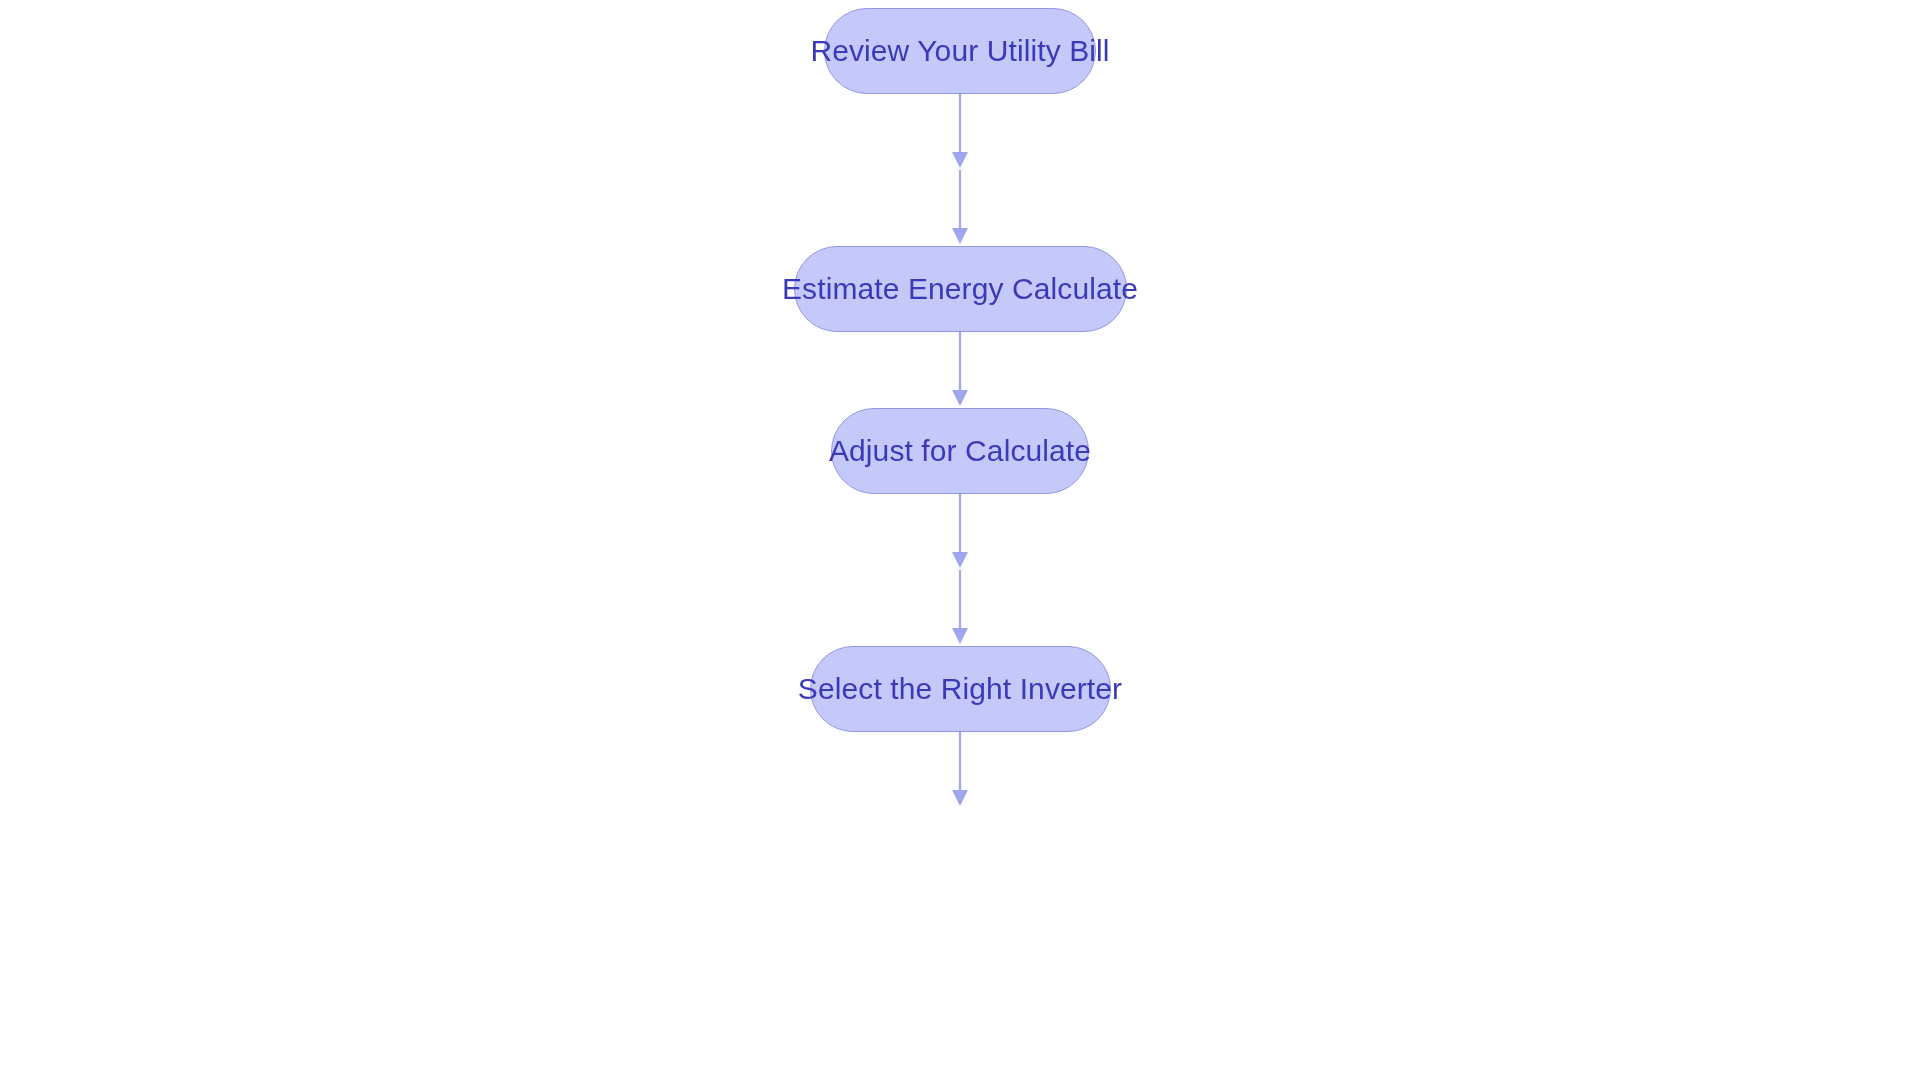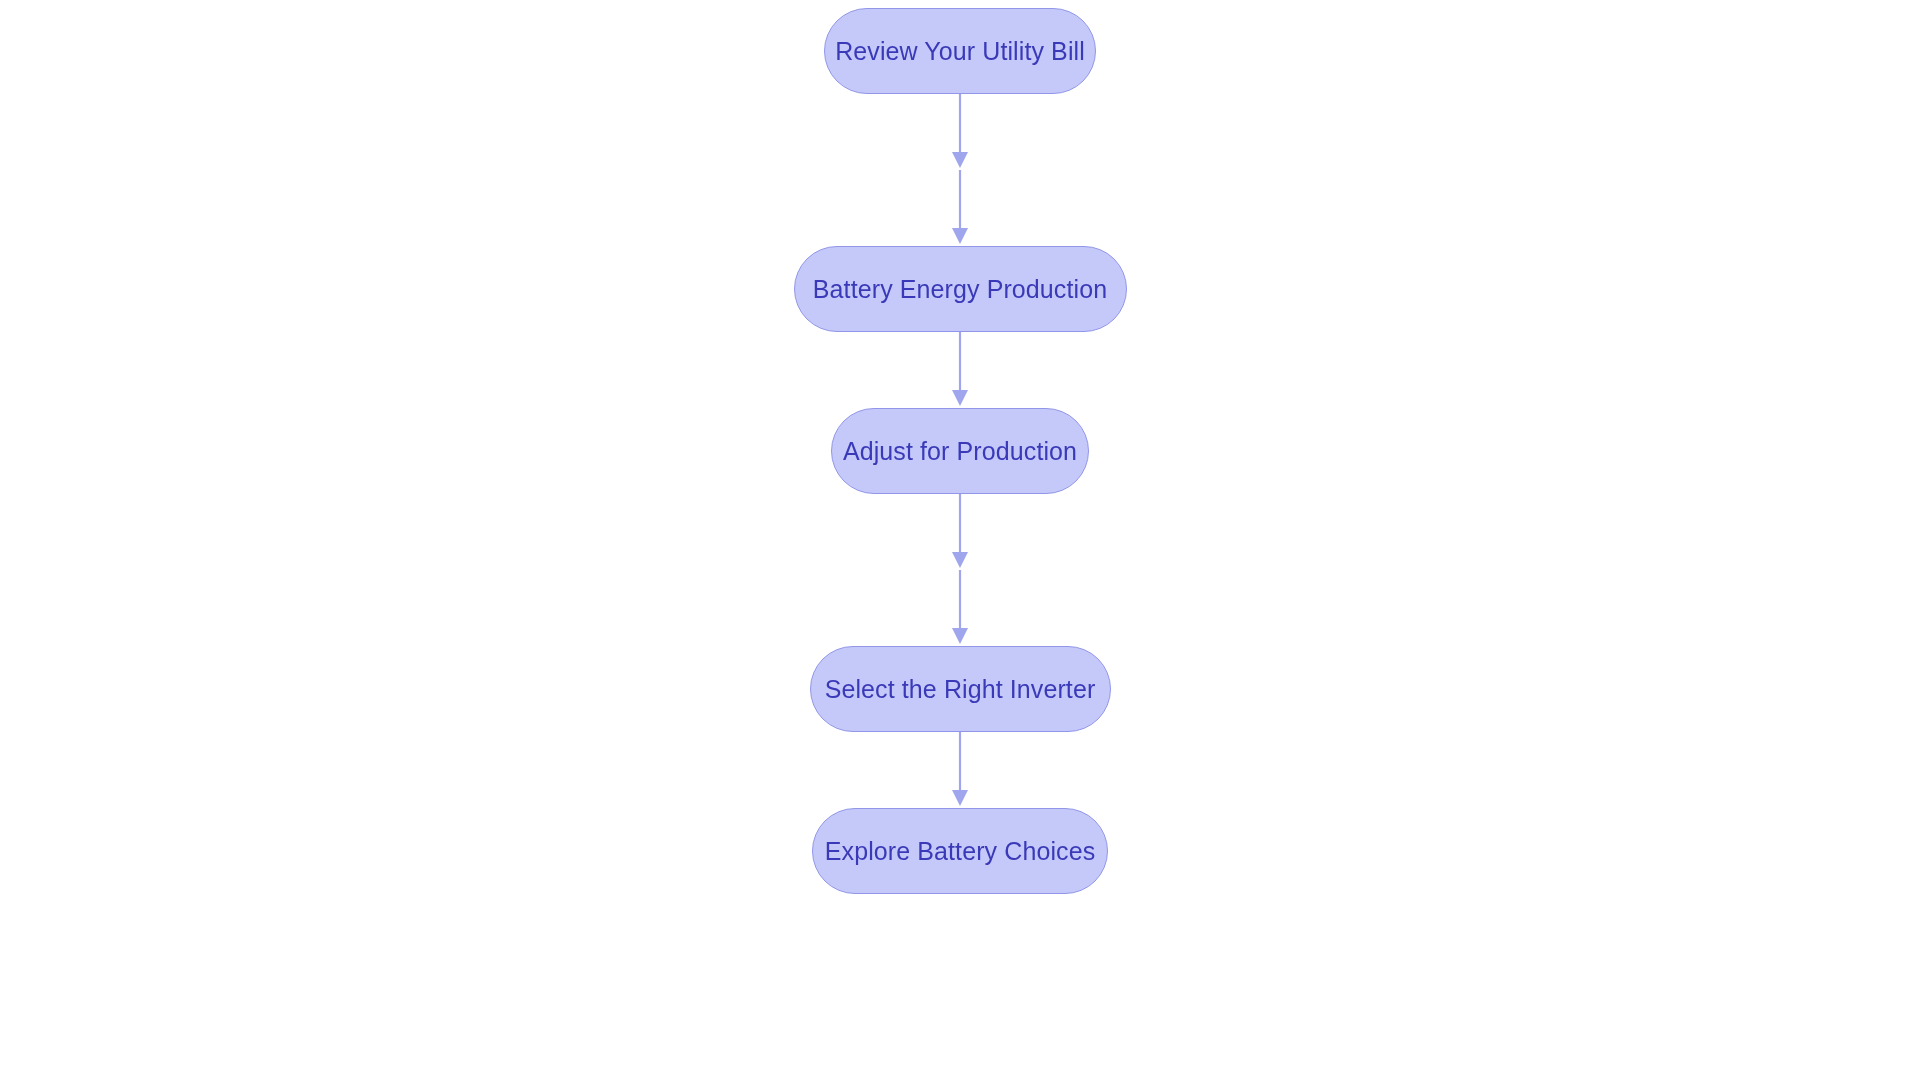--- a/index.html
+++ b/index.html
@@ -43,21 +43,21 @@
     display: flex;
     align-items: center;
     justify-content: center;
     flex: 0 0 auto;
     position: relative;
     z-index: 2;
   }
 
   .node-label {
     color: #3a3ab8;
-    font-size: 25px;
+    font-size: 30px;
     font-family: "Liberation Sans", sans-serif;
     font-weight: 400;
     letter-spacing: 0.1px;
     line-height: 1;
     white-space: nowrap;
     padding: 0 34px;
   }
 
   
   .node.w-1 { width: 272px; }
@@ -106,32 +106,32 @@
 
 
     <div class="connector">
       <svg class="conn-h" width="24" height="76" viewBox="0 0 24 76" xmlns="http://www.w3.org/2000/svg">
         <line x1="12" y1="0" x2="12" y2="62" stroke="#9fa6ee" stroke-width="2.2"></line>
         <polygon points="12,74 4,58 20,58" fill="#9fa6ee"></polygon>
       </svg>
     </div>
 
     <div class="node w-3">
-      <span class="node-label">Battery Energy Production</span>
+      <span class="node-label">Estimate Energy Calculate</span>
     </div>
 
     <div class="connector">
       <svg class="conn-h" width="24" height="76" viewBox="0 0 24 76" xmlns="http://www.w3.org/2000/svg">
         <line x1="12" y1="0" x2="12" y2="62" stroke="#9fa6ee" stroke-width="2.2"></line>
         <polygon points="12,74 4,58 20,58" fill="#9fa6ee"></polygon>
       </svg>
     </div>
 
     <div class="node w-4">
-      <span class="node-label">Adjust for Production</span>
+      <span class="node-label">Adjust for Calculate</span>
     </div>
 
     <div class="connector">
       <svg class="conn-h" width="24" height="76" viewBox="0 0 24 76" xmlns="http://www.w3.org/2000/svg">
         <line x1="12" y1="0" x2="12" y2="62" stroke="#9fa6ee" stroke-width="2.2"></line>
         <polygon points="12,74 4,58 20,58" fill="#9fa6ee"></polygon>
       </svg>
     </div>
 
 
@@ -146,18 +146,15 @@
       <span class="node-label">Select the Right Inverter</span>
     </div>
 
     <div class="connector">
       <svg class="conn-h" width="24" height="76" viewBox="0 0 24 76" xmlns="http://www.w3.org/2000/svg">
         <line x1="12" y1="0" x2="12" y2="62" stroke="#9fa6ee" stroke-width="2.2"></line>
         <polygon points="12,74 4,58 20,58" fill="#9fa6ee"></polygon>
       </svg>
     </div>
 
-    <div class="node w-7">
-      <span class="node-label">Explore Battery Choices</span>
-    </div>
 
   </div>
 </div>
 
 </body></html>

